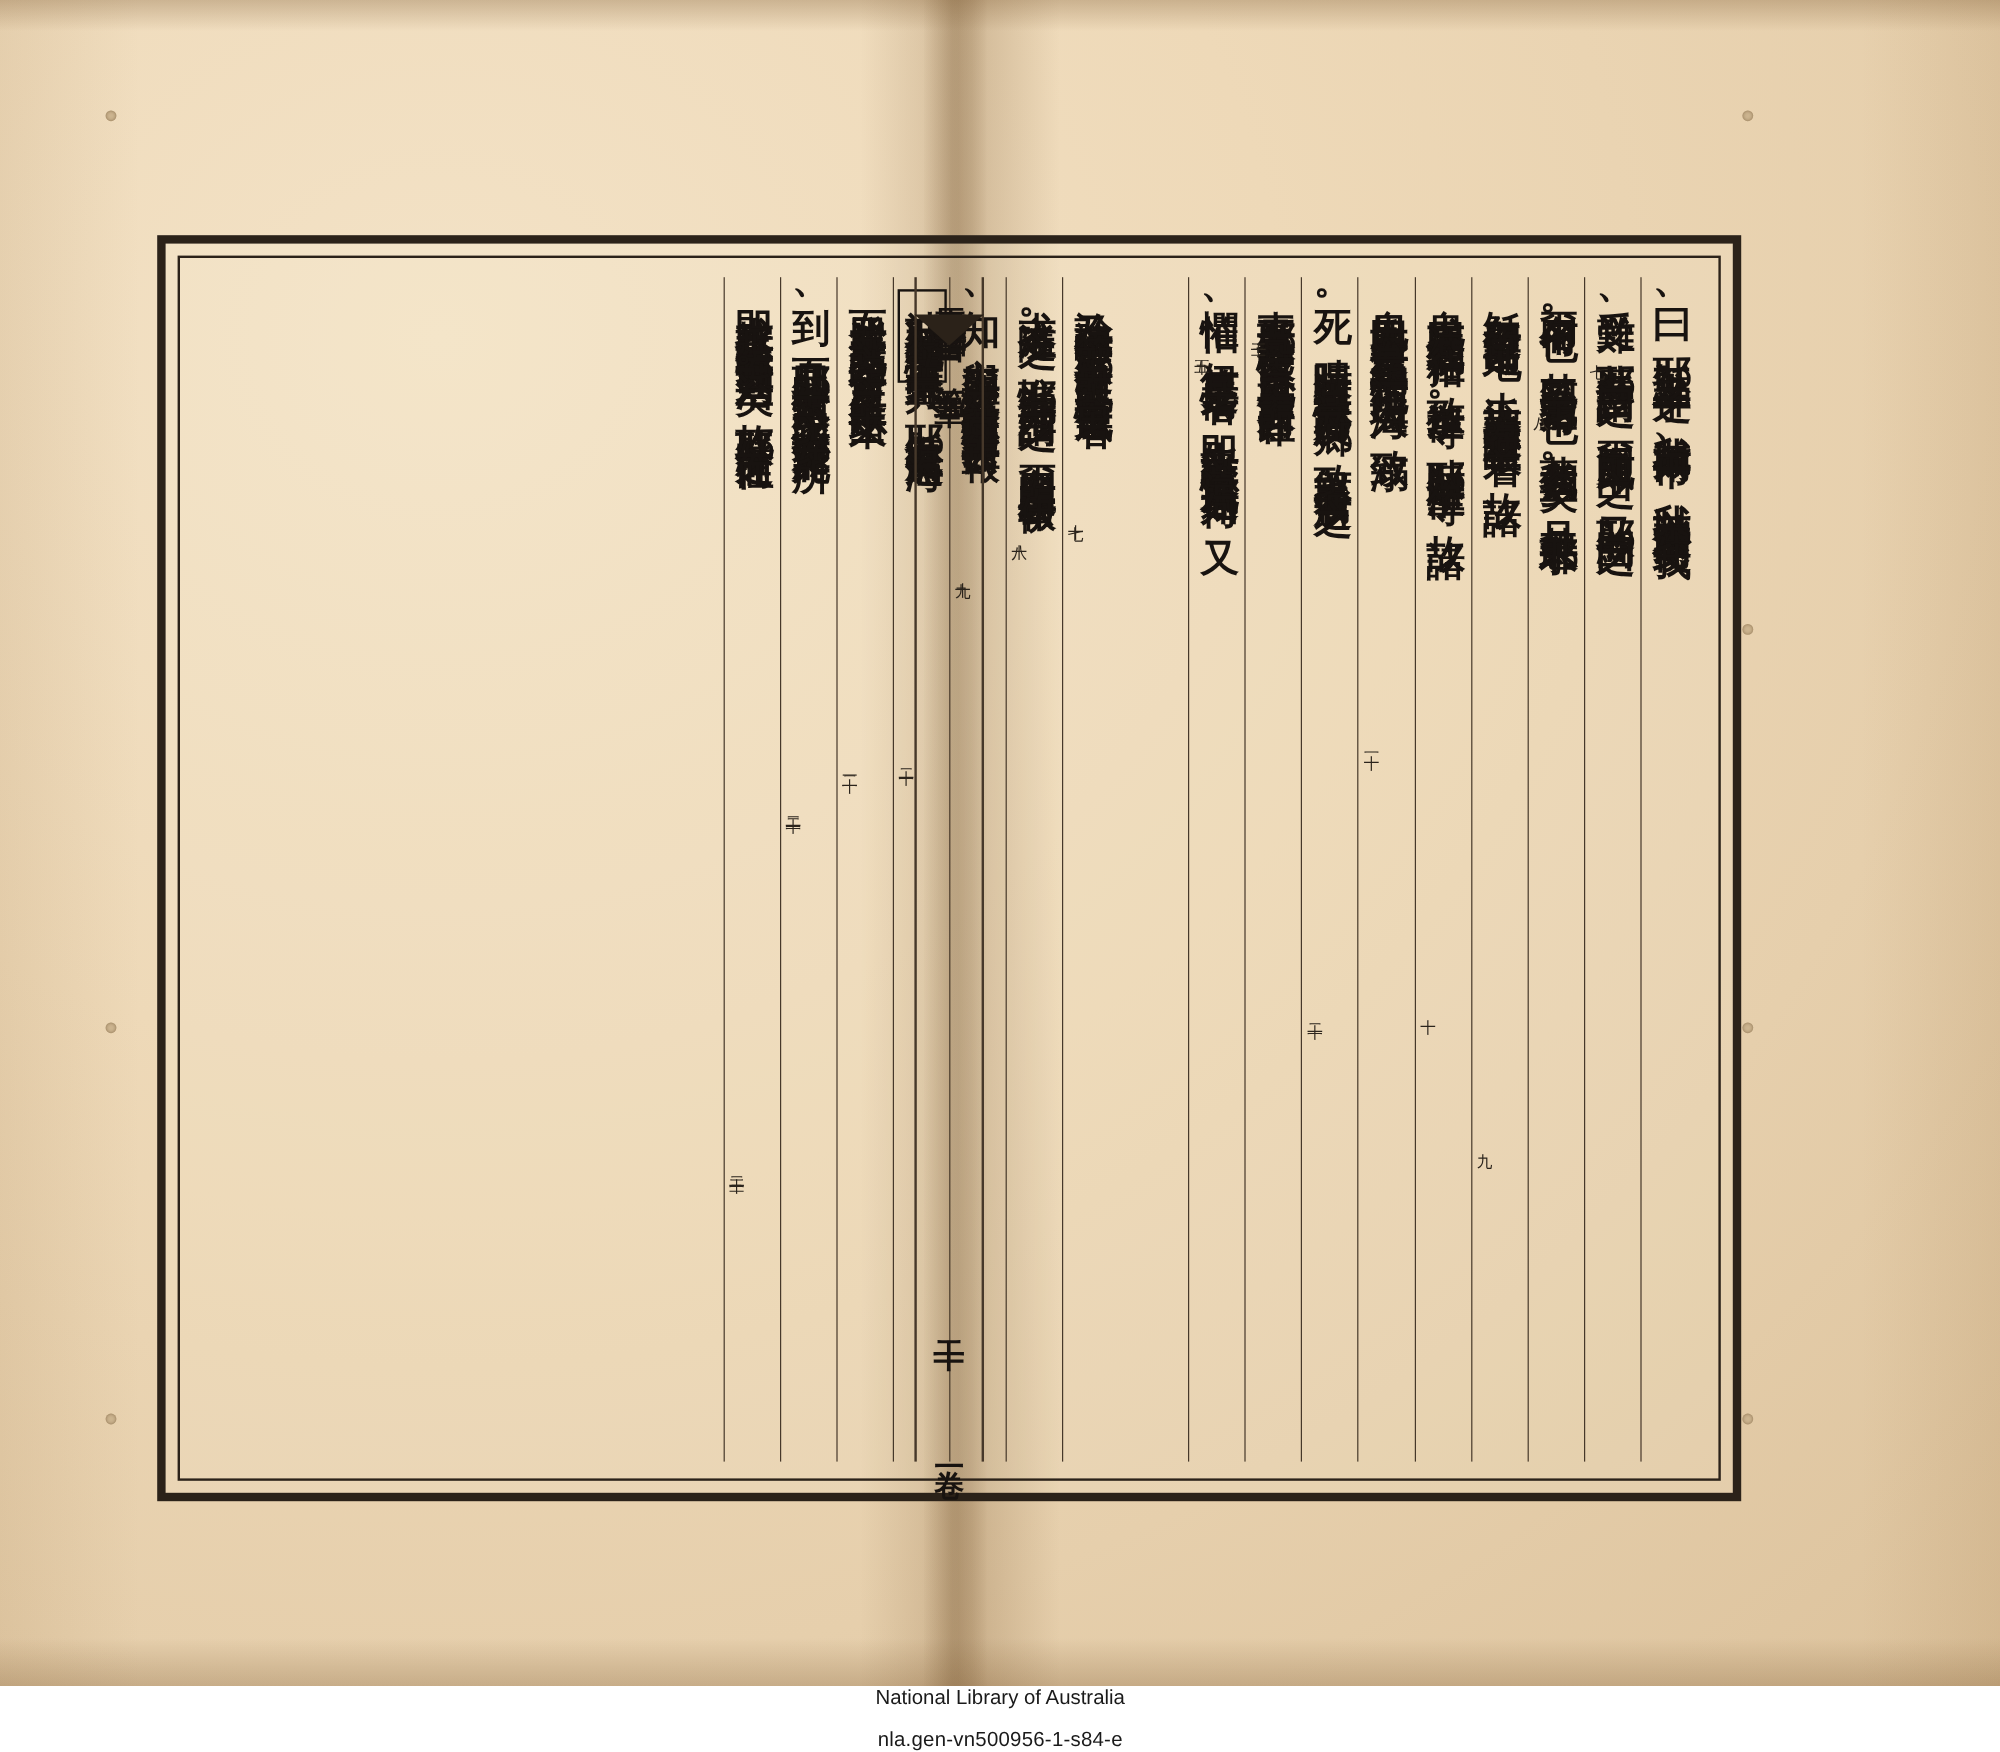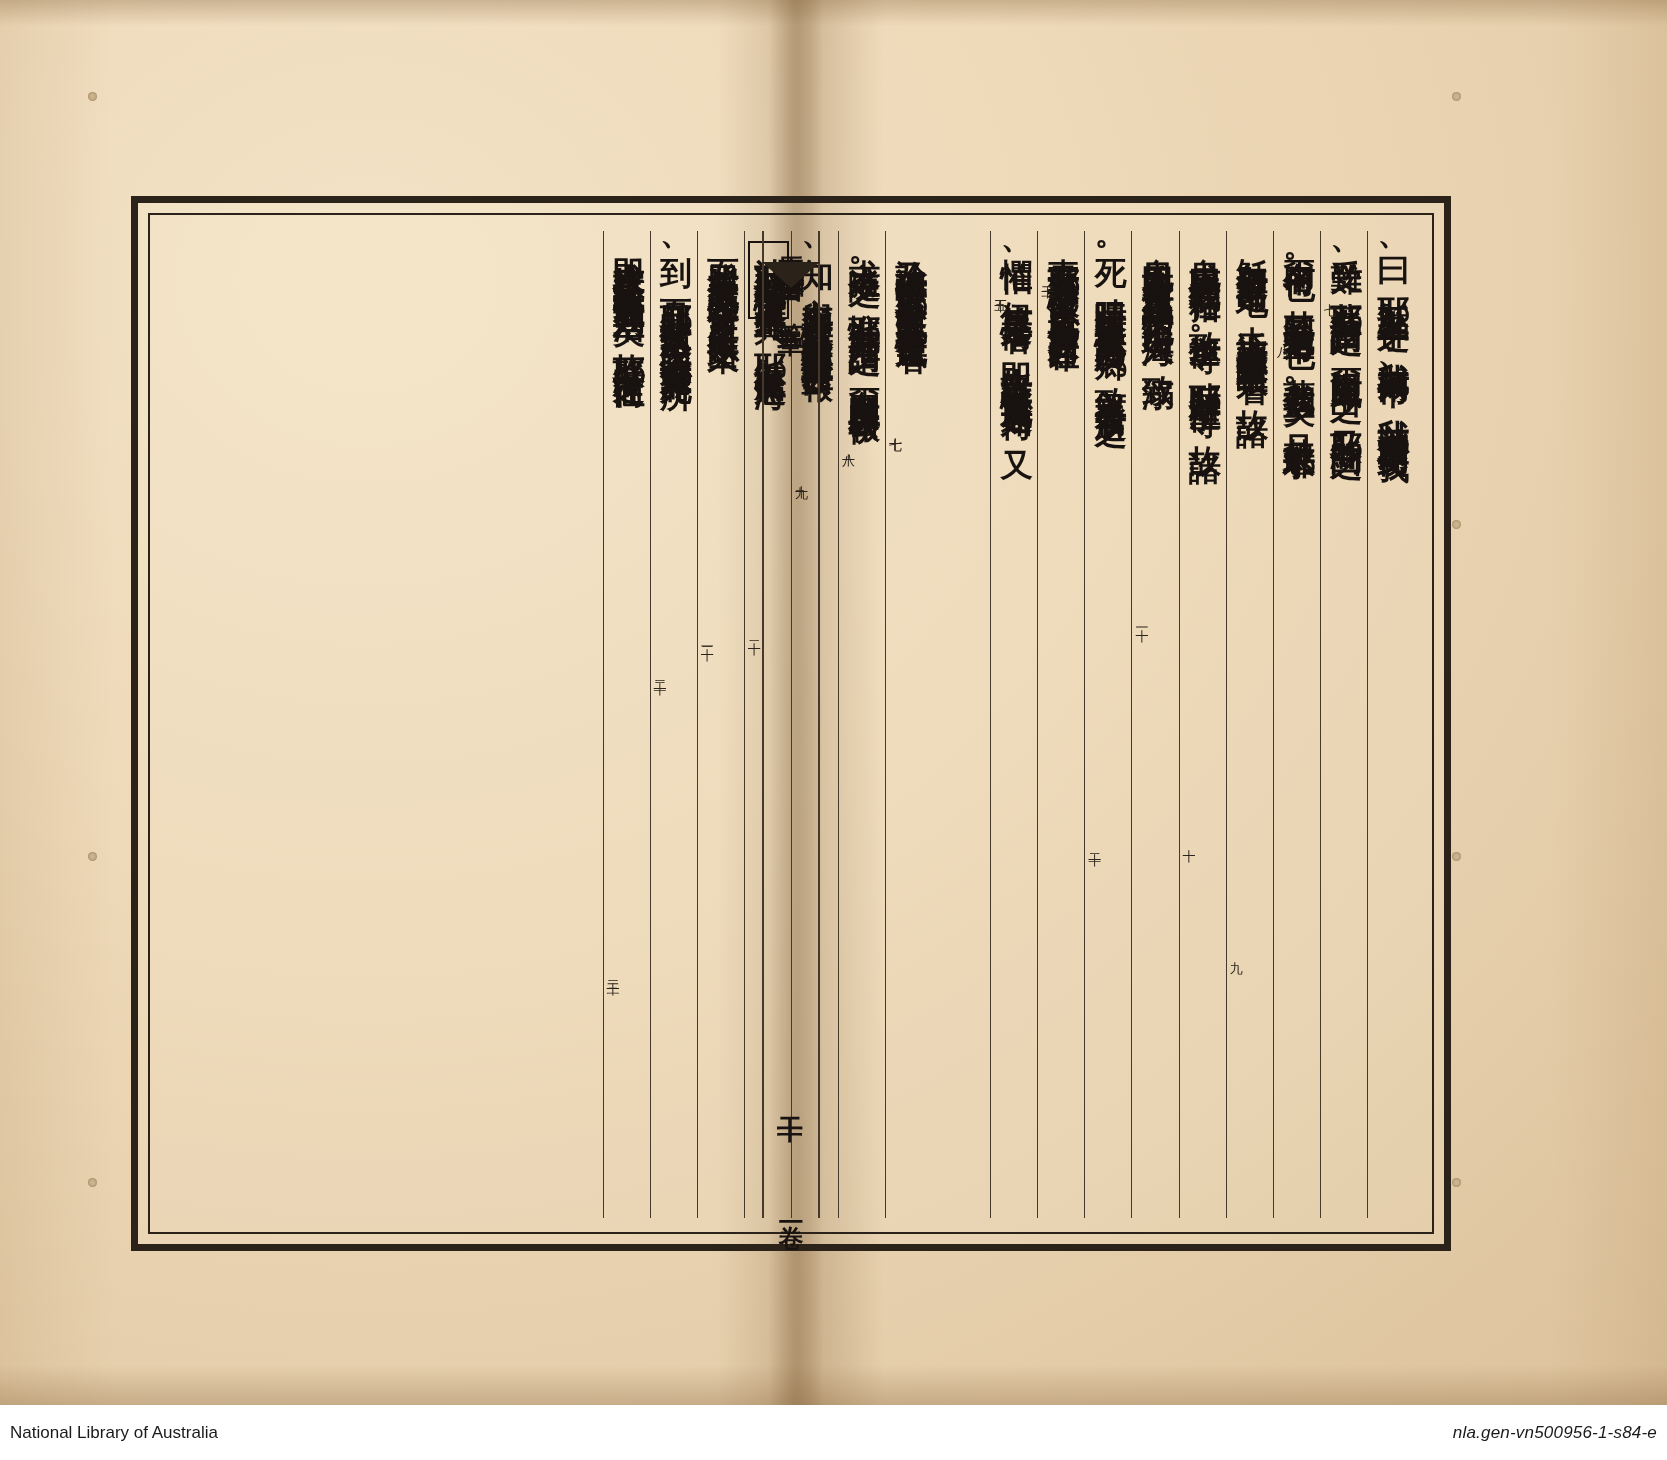--- a/index.html
+++ b/index.html
@@ -231,27 +231,28 @@
     left: 0;
     bottom: 0;
     width: 1667px;
     height: 55px;
     background: #ffffff;
     display: flex;
     align-items: center;
     justify-content: space-between;
     box-sizing: border-box;
     padding: 0 10px;
+    flex-direction: column;
   }
   .footer span {
     font-family: "Liberation Sans", sans-serif;
     font-size: 17px;
     color: #1a1a1a;
   }
-  .footer .right { letter-spacing: 0.2px; font-style: italic; }
+  .footer .right { letter-spacing: 0.2px; }
 </style>
 </head>
 <body>
 
 <div id="scan">
 
   <div class="paper">
     <div class="paper-tone"></div>
     <div class="paper-edge-top"></div>
     <div class="paper-edge-bottom"></div>

